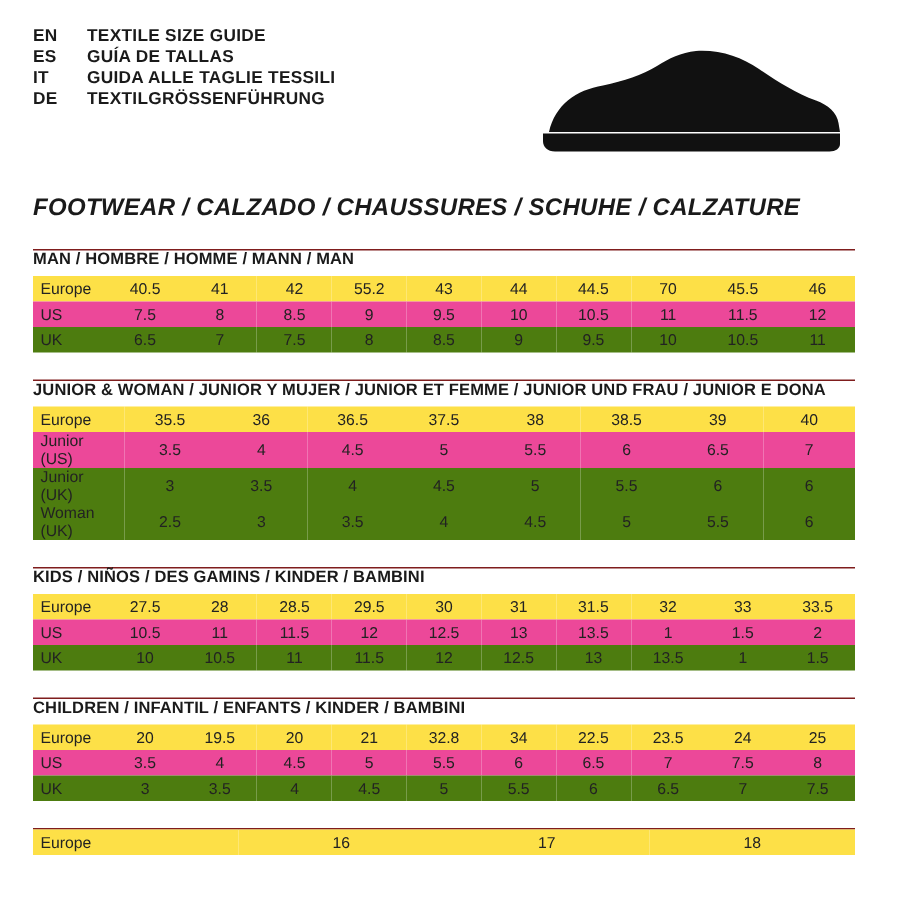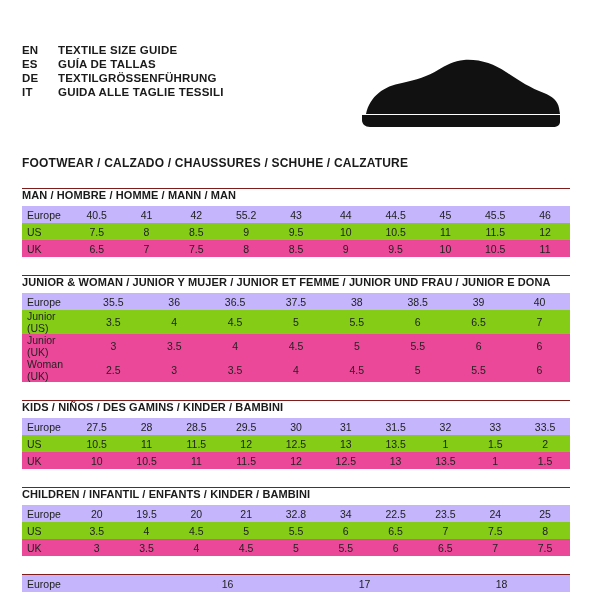--- a/index.html
+++ b/index.html
@@ -10,21 +10,20 @@
     height: 600px;
     background: #ffffff;
     font-family: "Liberation Sans", sans-serif;
     color: #1a1a1a;
   }
   .page {
     position: relative;
     width: 600px;
     height: 536px;
     padding: 18px 30px 0 22px;
-    margin-top: 26px;
   }
   
   .header {
     display: flex;
     align-items: flex-start;
     justify-content: space-between;
   }
   .lang-block {
     display: flex;
     flex-direction: column;
@@ -45,25 +44,26 @@
     font-weight: bold;
     text-transform: uppercase;
   }
   .shoe-wrap {
     width: 210px;
     height: 82px;
     margin-right: 6px;
     margin-top: 12px;
   }
   .section-title {
-    font-size: 12px;
+    font-size: 16px;
     font-weight: bold;
     letter-spacing: .2px;
     margin-top: 18px;
     text-transform: uppercase;
+    font-style: italic;
   }
 
   
   .group {
     margin-top: 18px;
   }
   .group-title {
     font-size: 11px;
     font-weight: bold;
     margin-bottom: 5px;
@@ -80,27 +80,27 @@
     padding: 0 4px;
     text-align: center;
     color: #222;
     border: none;
   }
   table.sizes td.lbl {
     text-align: left;
     padding-left: 5px;
   }
   table.sizes tr.shade td {
-    background: #c4b5fd;
+    background: #fde047;
   }
   table.sizes tr.lightrow td {
-    background: #84cc16;
+    background: #ec4899;
   }
   table.sizes tr.alt td {
-    background: #ec4899;
+    background: #4d7c0f;
   }
   .rule-top {
     border-top: 1px solid #7f1d1d;
   }
   .babies-table { width: 43%; }
 </style>
 </head>
 <body>
 
 <div class="page">
@@ -109,26 +109,26 @@
     <div class="lang-block">
       <div class="lang-row">
         <span class="lang-code">EN</span>
         <span class="lang-title">TEXTILE SIZE GUIDE</span>
       </div>
       <div class="lang-row">
         <span class="lang-code">ES</span>
         <span class="lang-title">GUÍA DE TALLAS</span>
       </div>
       <div class="lang-row">
+        <span class="lang-code">IT</span>
+        <span class="lang-title">GUIDA ALLE TAGLIE TESSILI</span>
+      </div>
+      <div class="lang-row">
         <span class="lang-code">DE</span>
         <span class="lang-title">TEXTILGRÖSSENFÜHRUNG</span>
-      </div>
-      <div class="lang-row">
-        <span class="lang-code">IT</span>
-        <span class="lang-title">GUIDA ALLE TAGLIE TESSILI</span>
       </div>
     </div>
 
     <div class="shoe-wrap">
       <svg viewBox="0 0 210 82" width="210" height="82" aria-hidden="true">
         <path fill="#111111" d="M12 58 C16 40 30 30 48 27 C62 24 74 20 84 14 C92 9 100 5 110 4
           C126 3 140 8 152 16 C164 24 176 32 190 37 C198 40 204 45 205 52
           L206 58 Z"></path>
         <path fill="#111111" d="M8 59 L206 59 L206 66 C206 69 203 71 199 71 L16 71
           C11 71 8 68 8 64 Z"></path>
@@ -144,21 +144,21 @@
       <tbody>
           <tr class="shade">
         <td class="lbl">Europe</td>
         <td>40.5</td>
         <td>41</td>
         <td>42</td>
         <td>55.2</td>
         <td>43</td>
         <td>44</td>
         <td>44.5</td>
-        <td>45</td>
+        <td>70</td>
         <td>45.5</td>
         <td>46</td>
       </tr>
       <tr class="lightrow">
         <td class="lbl">US</td>
         <td>7.5</td>
         <td>8</td>
         <td>8.5</td>
         <td>9</td>
         <td>9.5</td>

